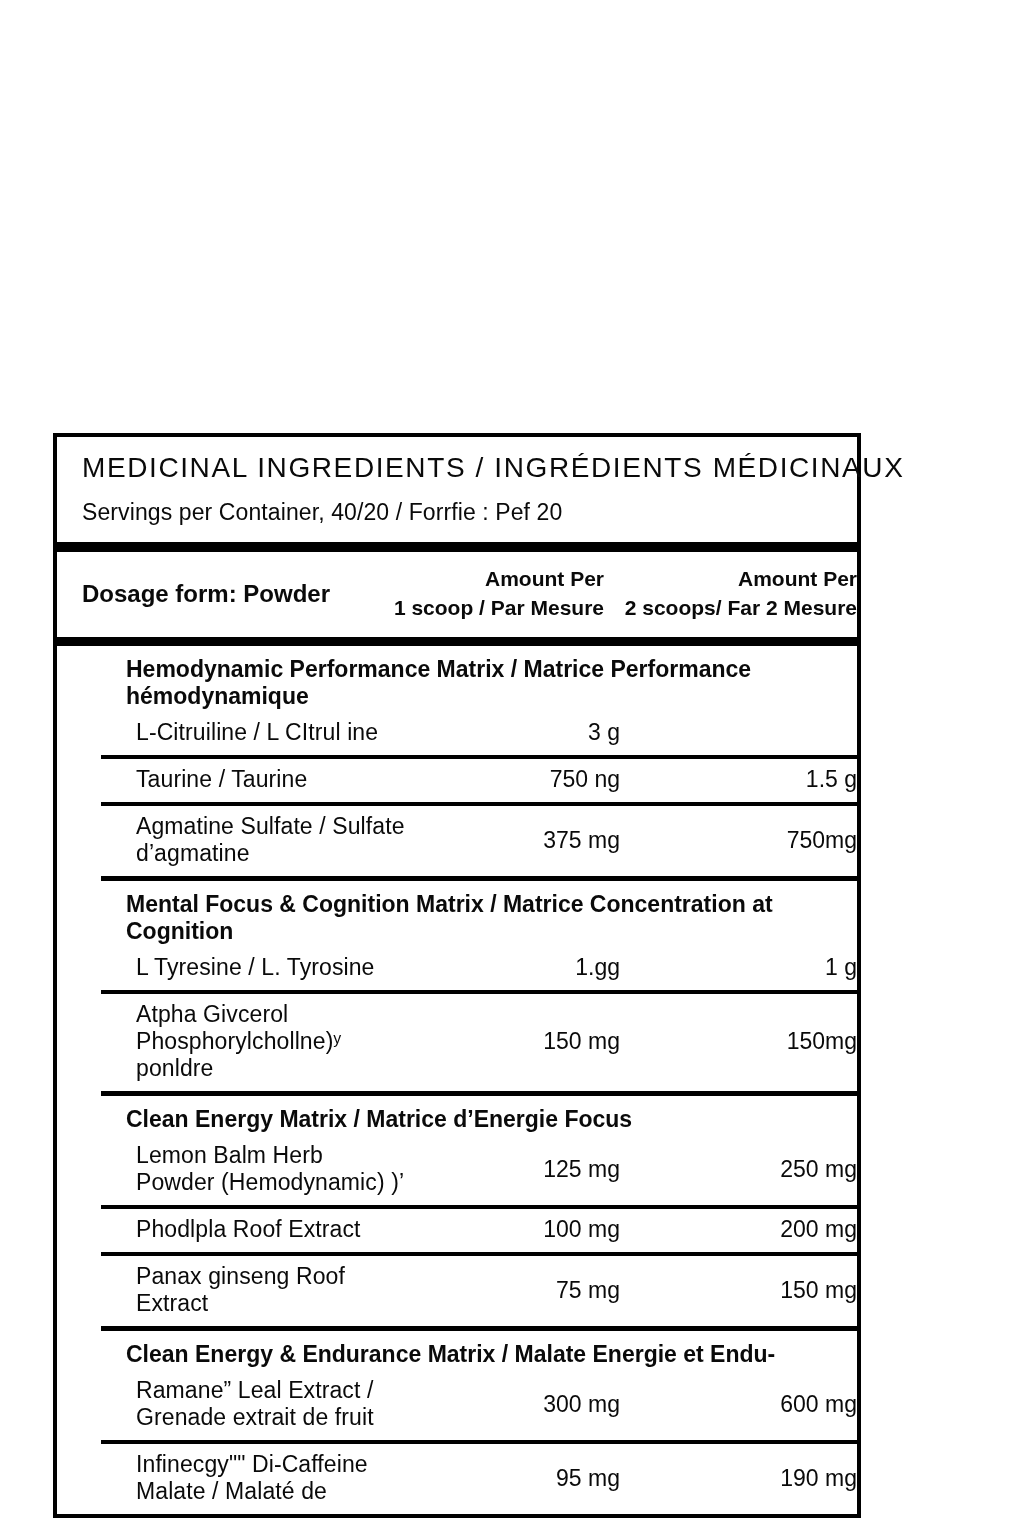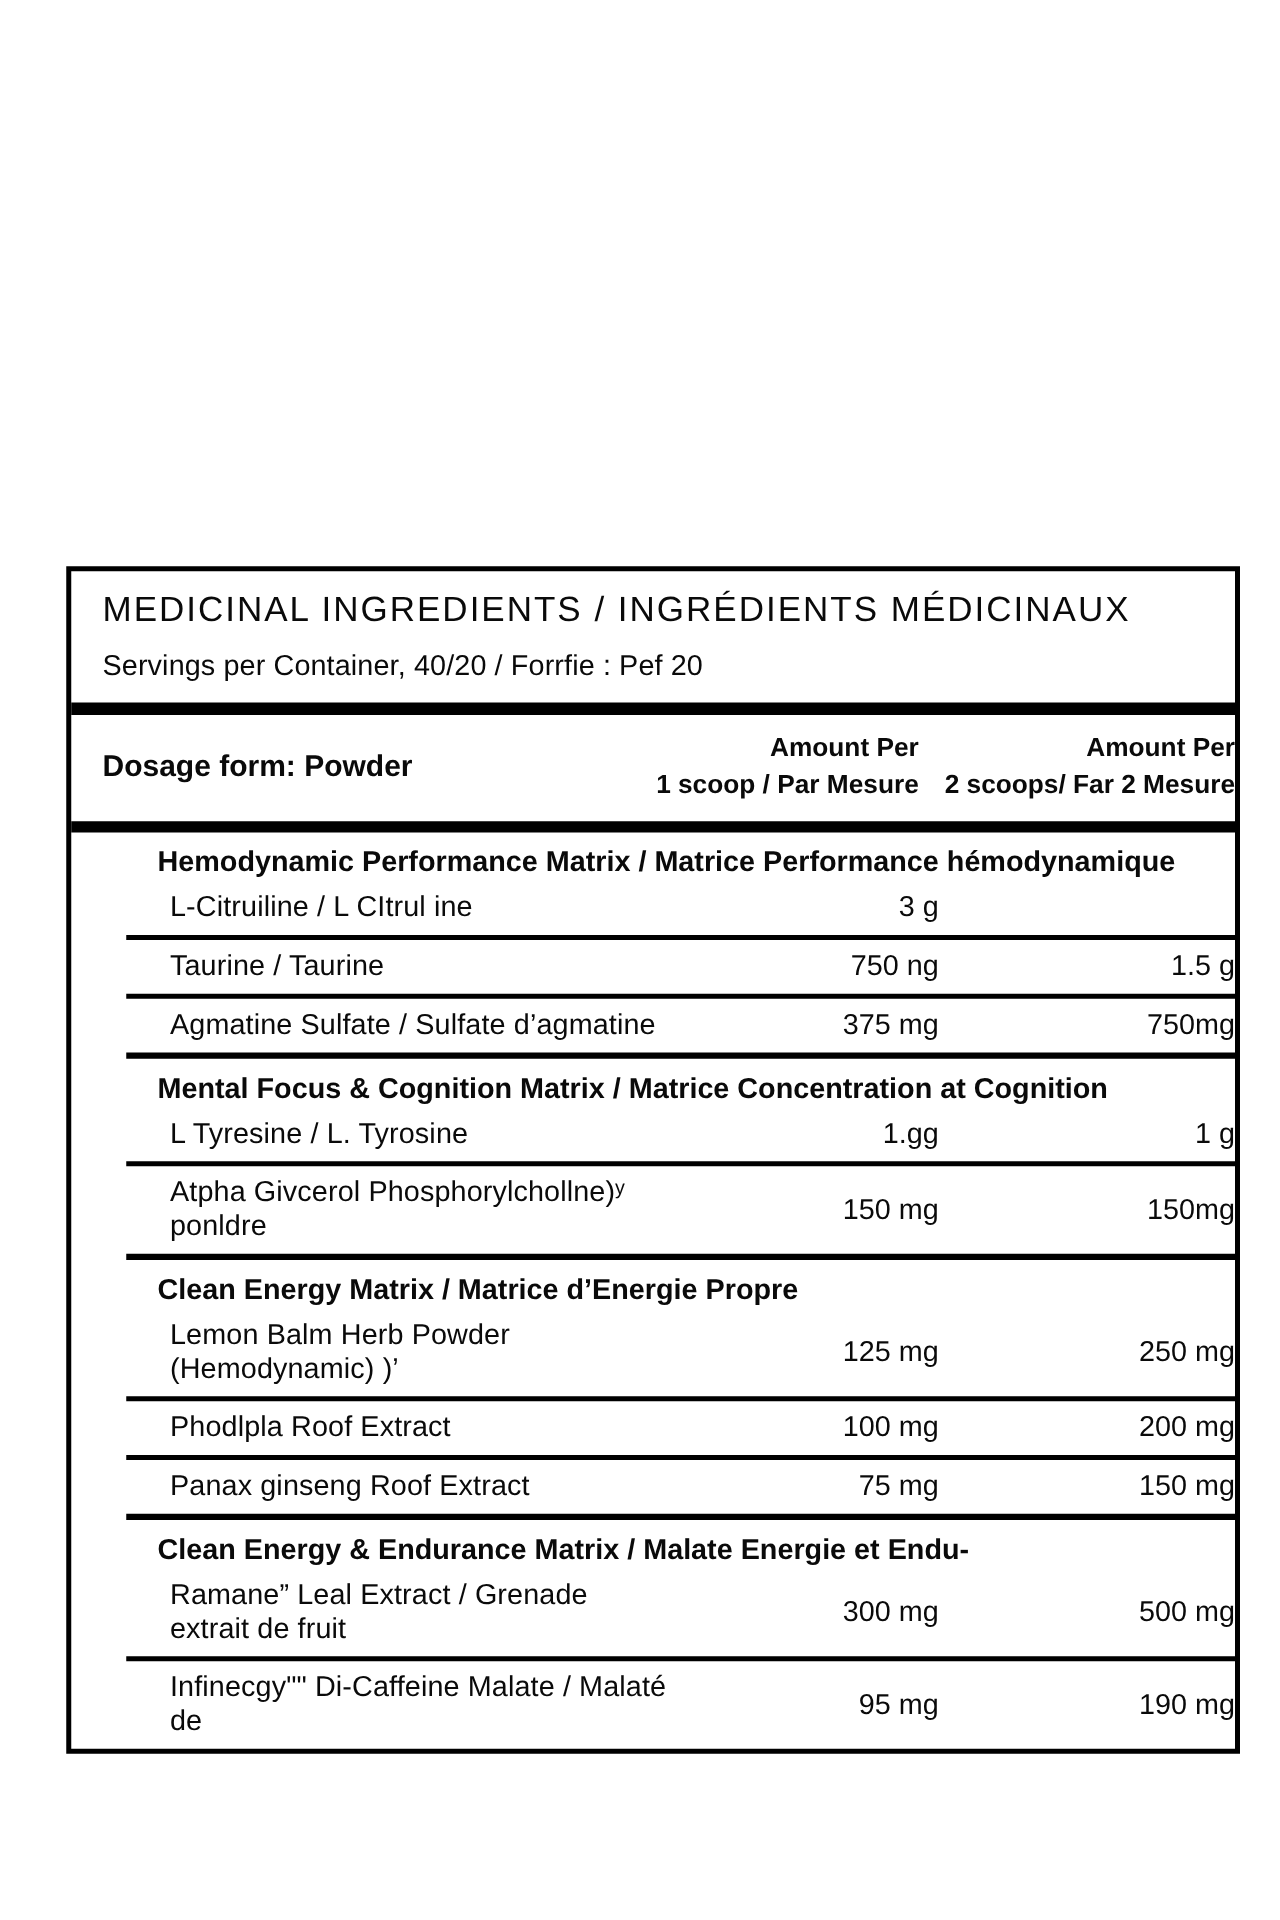--- a/index.html
+++ b/index.html
@@ -11,22 +11,22 @@
   }
   body {
     width: 1024px;
     height: 1536px;
     position: relative;
     overflow: hidden;
   }
   .panel {
     position: absolute;
     left: 53px;
-    top: 453px;
-    width: 939px;
+    top: 433px;
+    width: 808px;
     box-sizing: border-box;
     border: 4px solid #000;
     background: #fff;
   }
   .header-block {
     padding: 15px 23px 13px 25px;
   }
   .title {
     font-size: 28px;
     letter-spacing: 1.6px;
@@ -146,21 +146,21 @@
           <span class="amt">1.gg</span>
           <span class="amt">1 g</span>
         </div>
         <div class="grid-cols row">
           <span class="ing-name">Atpha Givcerol Phosphorylchollne)ʸ ponldre</span>
           <span class="amt">150 mg</span>
           <span class="amt">150mg</span>
         </div>
       </div>
       <div class="section">
-        <div class="section-header">Clean Energy Matrix / Matrice d’Energie Propre</div>
+        <div class="section-header">Clean Energy Matrix / Matrice d’Energie Focus</div>
         <div class="grid-cols row">
           <span class="ing-name">Lemon Balm Herb Powder (Hemodynamic) )’</span>
           <span class="amt">125 mg</span>
           <span class="amt">250 mg</span>
         </div>
         <div class="grid-cols row">
           <span class="ing-name">Phodlpla Roof Extract</span>
           <span class="amt">100 mg</span>
           <span class="amt">200 mg</span>
         </div>
@@ -168,21 +168,21 @@
           <span class="ing-name">Panax ginseng Roof Extract</span>
           <span class="amt">75 mg</span>
           <span class="amt">150 mg</span>
         </div>
       </div>
       <div class="section">
         <div class="section-header">Clean Energy &amp; Endurance Matrix / Malate Energie et Endu-</div>
         <div class="grid-cols row">
           <span class="ing-name">Ramane” Leal Extract / Grenade extrait de fruit</span>
           <span class="amt">300 mg</span>
-          <span class="amt">500 mg</span>
+          <span class="amt">600 mg</span>
         </div>
         <div class="grid-cols row">
           <span class="ing-name">Infinecgy"" Di-Caffeine Malate / Malaté de</span>
           <span class="amt">95 mg</span>
           <span class="amt">190 mg</span>
         </div>
       </div>
     </div>
 
 </div>

